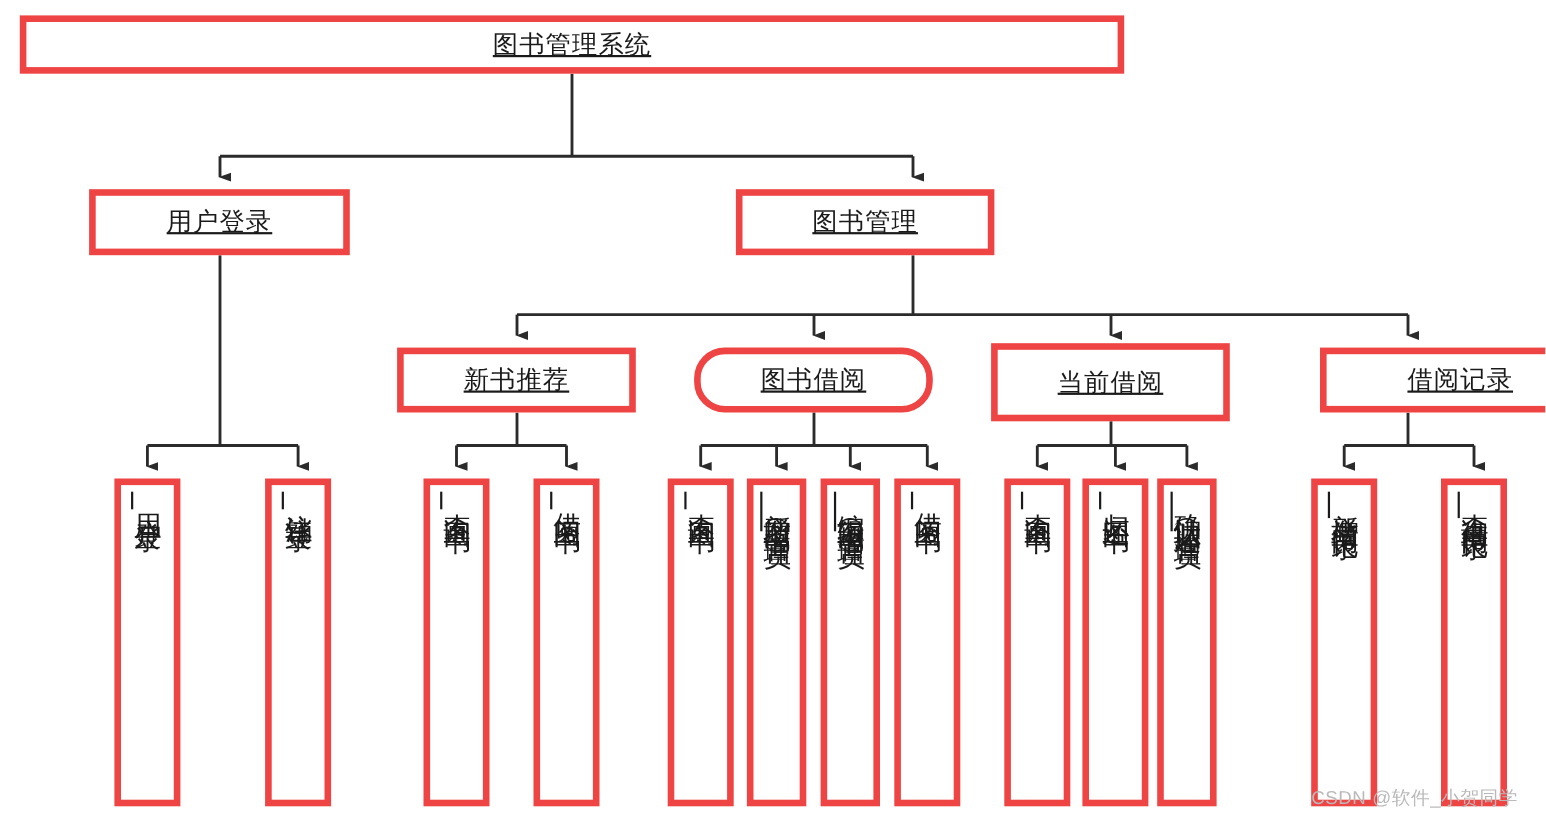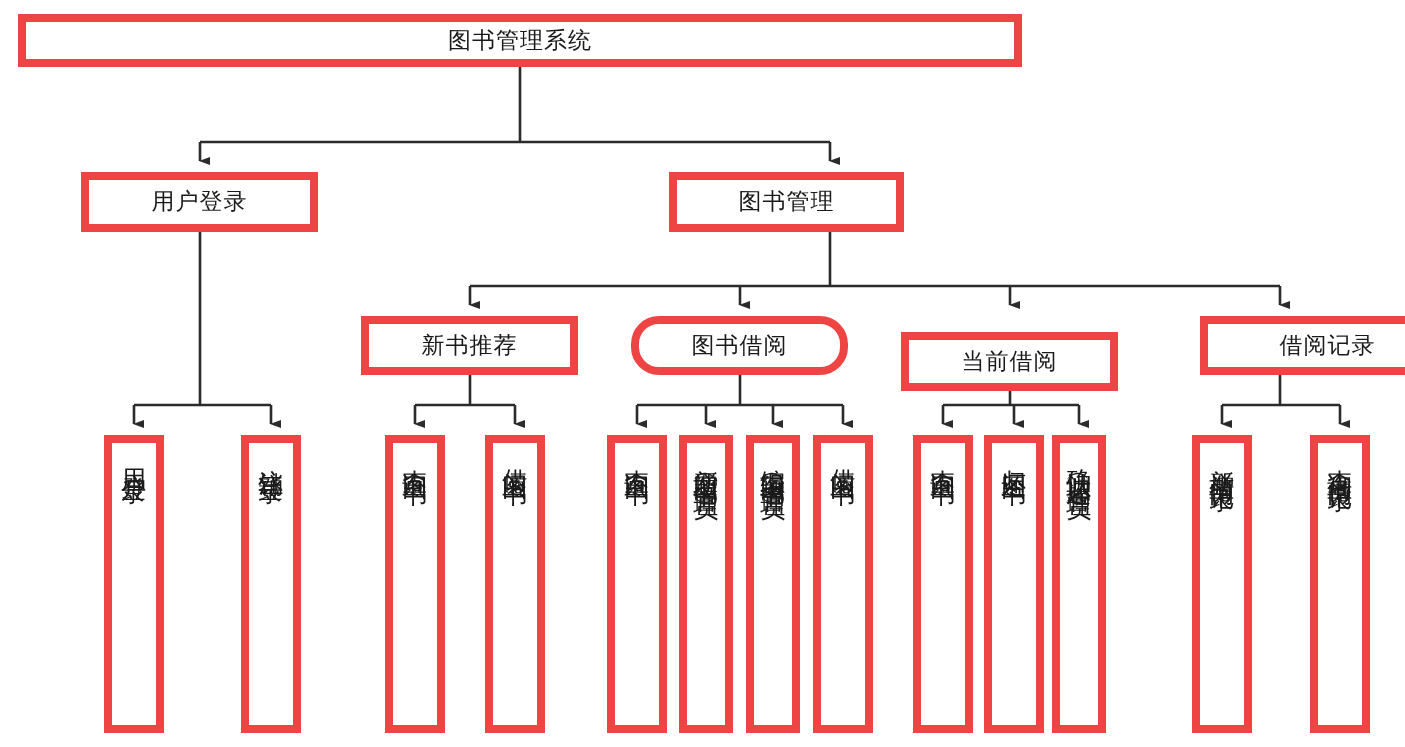--- a/index.html
+++ b/index.html
@@ -23,26 +23,27 @@
     left: 0;
     top: 0;
     width: 1405px;
     height: 747px;
     pointer-events: none;
   }
   .node {
     position: absolute;
     box-sizing: border-box;
     background: #ffffff;
-    border: 8px solid #ef4444;
+    border: 6px solid #ef4444;
     display: flex;
     align-items: center;
     justify-content: center;
     color: #1a1a1a;
     z-index: 2;
+    text-decoration: underline;
   }
   .node .lbl {
     display: block;
     text-align: center;
     line-height: 1.18;
     white-space: pre-line;
   }
   
   .node.horiz .lbl {
     font-size: 23px;
@@ -134,21 +135,21 @@
       </div>
       <div class="node horiz" style="left: 669px; top: 172px; width: 235px; height: 60px;">
         <span class="lbl">图书管理</span>
       </div>
       <div class="node horiz" style="left: 361px; top: 316px; width: 217px; height: 59px;">
         <span class="lbl">新书推荐</span>
       </div>
       <div class="node horiz" style="left: 631px; top: 316px; width: 217px; height: 59px; border-radius: 28px;">
         <span class="lbl">图书借阅</span>
       </div>
-      <div class="node horiz" style="left: 901px; top: 332px; width: 217px; height: 59px;">
+      <div class="node horiz" style="left: 901px; top: 312px; width: 217px; height: 71px;">
         <span class="lbl">当前借阅</span>
       </div>
       <div class="node horiz" style="left: 1200px; top: 316px; width: 255px; height: 59px;">
         <span class="lbl">借阅记录</span>
       </div>
       <div class="node vert" style="left: 104px; top: 435px; width: 60px; height: 298px;">
         <span class="lbl">用户登录</span>
       </div>
       <div class="node vert" style="left: 241px; top: 435px; width: 60px; height: 298px;">
         <span class="lbl">注销登录</span>
@@ -181,13 +182,14 @@
         <span class="lbl">确认归还（管理员）</span>
       </div>
       <div class="node vert" style="left: 1192px; top: 435px; width: 60px; height: 298px;">
         <span class="lbl">新增借阅记录</span>
       </div>
       <div class="node vert" style="left: 1310px; top: 435px; width: 60px; height: 298px;">
         <span class="lbl">查询借阅记录</span>
       </div>
     </div>
 
+  <div class="watermark">CSDN @软件_小贺同学</div>
 </div>
 
 </body></html>

